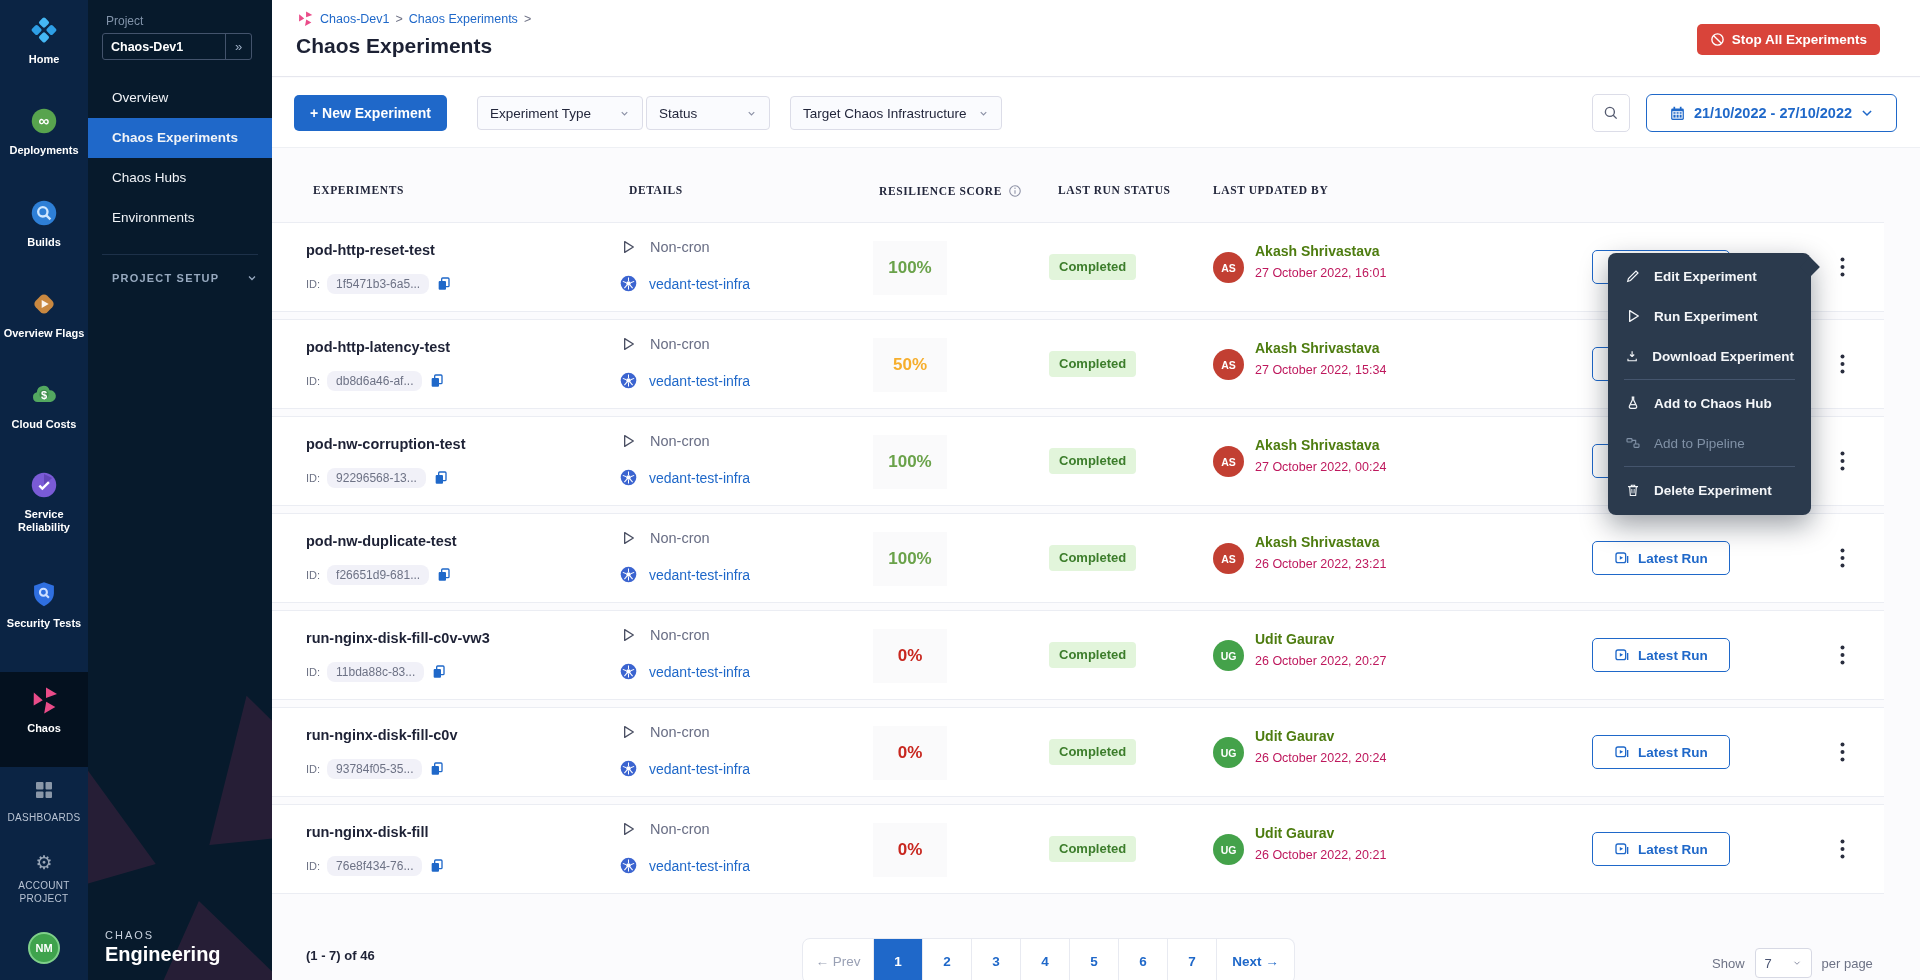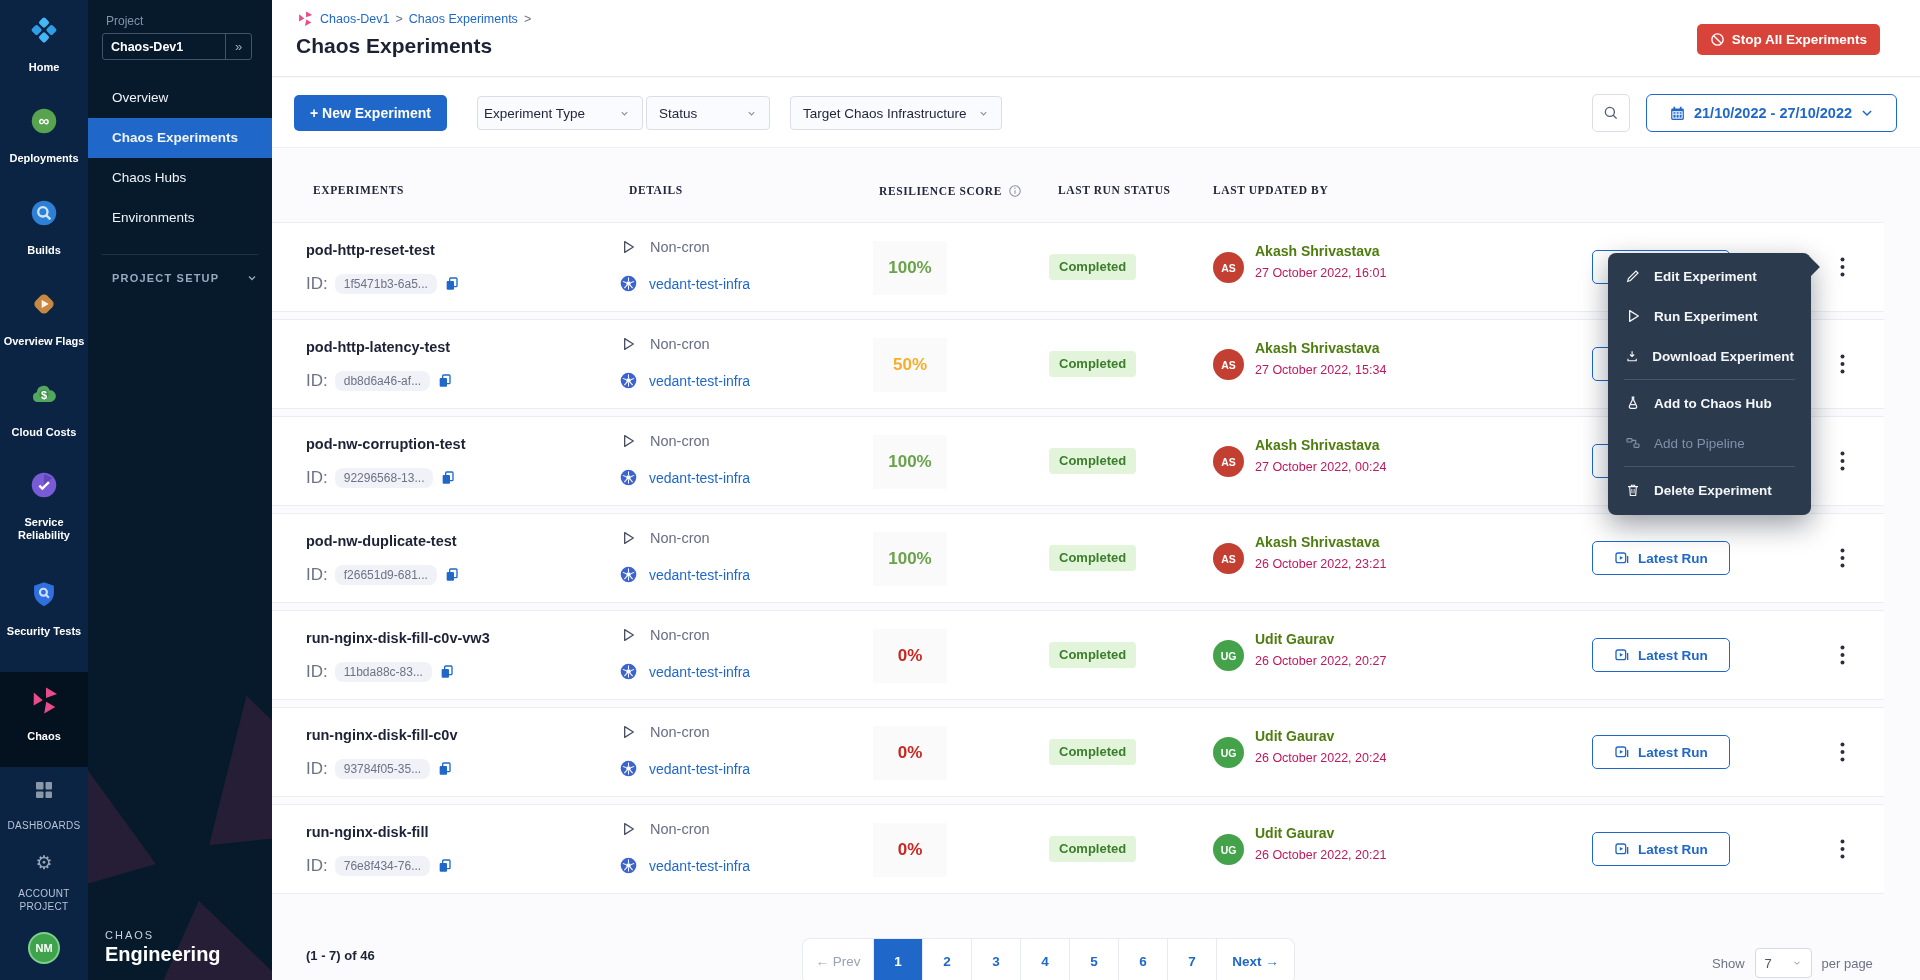--- a/index.html
+++ b/index.html
@@ -3,21 +3,21 @@
 <meta charset="utf-8">
 <style>
   * { box-sizing: border-box; margin: 0; padding: 0; }
   html,body { width:1920px; height:980px; }
   body { font-family:"Liberation Sans", sans-serif; background:#fff; }
   .app { position:relative; width:1920px; height:980px; overflow:hidden; background:#fbfbfd; }
 
   
   .module-strip { position:absolute; left:0; top:0; width:88px; height:980px; background:#0b2444; z-index:5; }
   .module-item { position:absolute; left:0; width:88px; text-align:center; cursor:pointer; }
-  .module-item .mlabel { display:block; margin-top:13px; font-size:11px; font-weight:bold; color:#ffffff; line-height:13px; }
+  .module-item .mlabel { display:block; margin-top:5px; font-size:11px; font-weight:bold; color:#ffffff; line-height:13px; }
   .module-item.dim .mlabel { color:#b9c4d4; font-weight:normal; font-size:10px; letter-spacing:.3px; }
   .module-item.active-module { background:#04111f; padding-top:13px; }
   .micon { display:inline-block; width:28px; height:28px; }
   .gear-glyph { font-size:19px; color:#9aa7b8; line-height:22px; }
   .nm-avatar { display:inline-flex; width:32px; height:32px; border-radius:50%; background:#3fa34d; border:2px solid #7fd08a; color:#fff; font-size:11px; font-weight:bold; align-items:center; justify-content:center; }
 
   
   .project-panel { position:absolute; left:88px; top:0; width:184px; height:980px; background:#071a2c; z-index:4; overflow:hidden; }
   .pp-label { position:absolute; left:18px; top:14px; font-size:12px; color:#8193a9; }
   .pp-input { position:absolute; left:14px; top:33px; width:150px; height:27px; border:1px solid #43536c; border-radius:3px; display:flex; align-items:center; }
@@ -38,34 +38,34 @@
   .page-header { position:absolute; left:0; top:0; width:1648px; height:77px; background:#fff; border-bottom:1px solid #e6e7ee; }
   .breadcrumb { position:absolute; left:25px; top:10px; display:flex; align-items:center; gap:6px; font-size:12.5px; }
   .breadcrumb a { color:#1f68c9; text-decoration:none; cursor:pointer; }
   .breadcrumb .sep { color:#6d7084; }
   .page-title { position:absolute; left:24px; top:34px; font-size:21px; font-weight:bold; color:#1c2134; }
   .stop-btn { position:absolute; right:40px; top:24px; height:31px; background:#d9443a; border:none; border-radius:5px; color:#fff; font-weight:bold; font-size:13.5px; padding:0 13px; display:flex; align-items:center; gap:7px; cursor:pointer; font-family:inherit; }
 
   .toolbar { position:absolute; left:0; top:78px; width:1648px; height:70px; background:#fff; border-bottom:1px solid #eef0f4; }
   .new-btn { position:absolute; left:22px; top:17px; height:36px; background:#1f68c9; color:#fff; border:none; border-radius:5px; font-weight:bold; font-size:14px; padding:0 16px; cursor:pointer; font-family:inherit; }
   .filter { position:absolute; top:18px; height:34px; background:#fafbfe; border:1px solid #dcdde8; border-radius:4px; display:flex; align-items:center; justify-content:space-between; padding:0 12px; font-size:13.5px; color:#23273c; cursor:pointer; }
-  .filter.f1 { left:205px; width:166px;padding-left:6px; }
+  .filter.f1 { left:205px; width:166px; }
   .filter.f2 { left:374px; width:124px; }
   .filter.f3 { left:518px; width:212px; }
   .search-btn { position:absolute; right:290px; top:16px; width:38px; height:38px; background:#fff; border:1px solid #dcdde8; border-radius:5px; display:flex; align-items:center; justify-content:center; cursor:pointer; }
   .date-btn { position:absolute; right:23px; top:16px; width:251px; height:38px; background:#fff; border:1.5px solid #1f68c9; border-radius:6px; color:#1f68c9; font-weight:bold; font-size:14.5px; display:flex; align-items:center; justify-content:center; gap:8px; cursor:pointer; font-family:inherit; }
 
   .thead { position:absolute; left:0; top:176px; width:1648px; height:34px;font-family:Liberation Serif, serif; }
   .th { position:absolute; top:8px; font-size:11.5px; font-weight:bold; letter-spacing:.6px; color:#23273c; display:flex; align-items:center; gap:6px; }
 
   .tbody { position:absolute; left:0; top:222px; width:1648px; }
   .row { position:relative; height:90px; width:1612px; background:#fff; border-top:1px solid #ebedf3; border-bottom:1px solid #ebedf3; margin-bottom:7px; }
   .exp-name { position:absolute; left:34px; top:19px; font-size:14.5px; font-weight:bold; color:#1e2236; }
   .id-line { position:absolute; left:34px; top:51px; display:flex; align-items:center; gap:7px; }
-  .id-label { font-size:17px; color:#6d7285; }
+  .id-label { font-size:11px; color:#6d7285; }
   .id-pill { background:#f1f1f8; border-radius:8px; padding:3px 9px; font-size:12px; color:#6d7285; }
   .copy-btn { width:16px; height:16px; cursor:pointer; display:inline-flex; }
   .det-type { position:absolute; left:348px; top:16px; display:flex; align-items:center; gap:14px; font-size:14.5px; color:#686d84; }
   .det-infra { position:absolute; left:348px; top:52px; display:flex; align-items:center; gap:12px; font-size:14px; }
   .det-infra a { color:#1f68c9; text-decoration:none; cursor:pointer; }
   .score-box { position:absolute; left:601px; top:18px; width:74px; height:54px; background:#fafafb; display:flex; align-items:center; justify-content:center; font-size:17px; font-weight:bold; }
   .score-box.green { color:#6aa24a; } .score-box.amber { color:#f6ae2d; } .score-box.red { color:#c8271f; }
   .status-badge { position:absolute; left:777px; top:31px; height:26px; line-height:26px; padding:0 10px; background:#e2f5db; color:#3c7d2b; font-size:13px; font-weight:bold; border-radius:4px; }
   .avatar { position:absolute; left:941px; top:29px; width:31px; height:31px; border-radius:50%; color:#fff; font-size:10.5px; font-weight:bold; display:flex; align-items:center; justify-content:center; }
   .avatar.red { background:#c23f32; } .avatar.green { background:#44a24a; }

